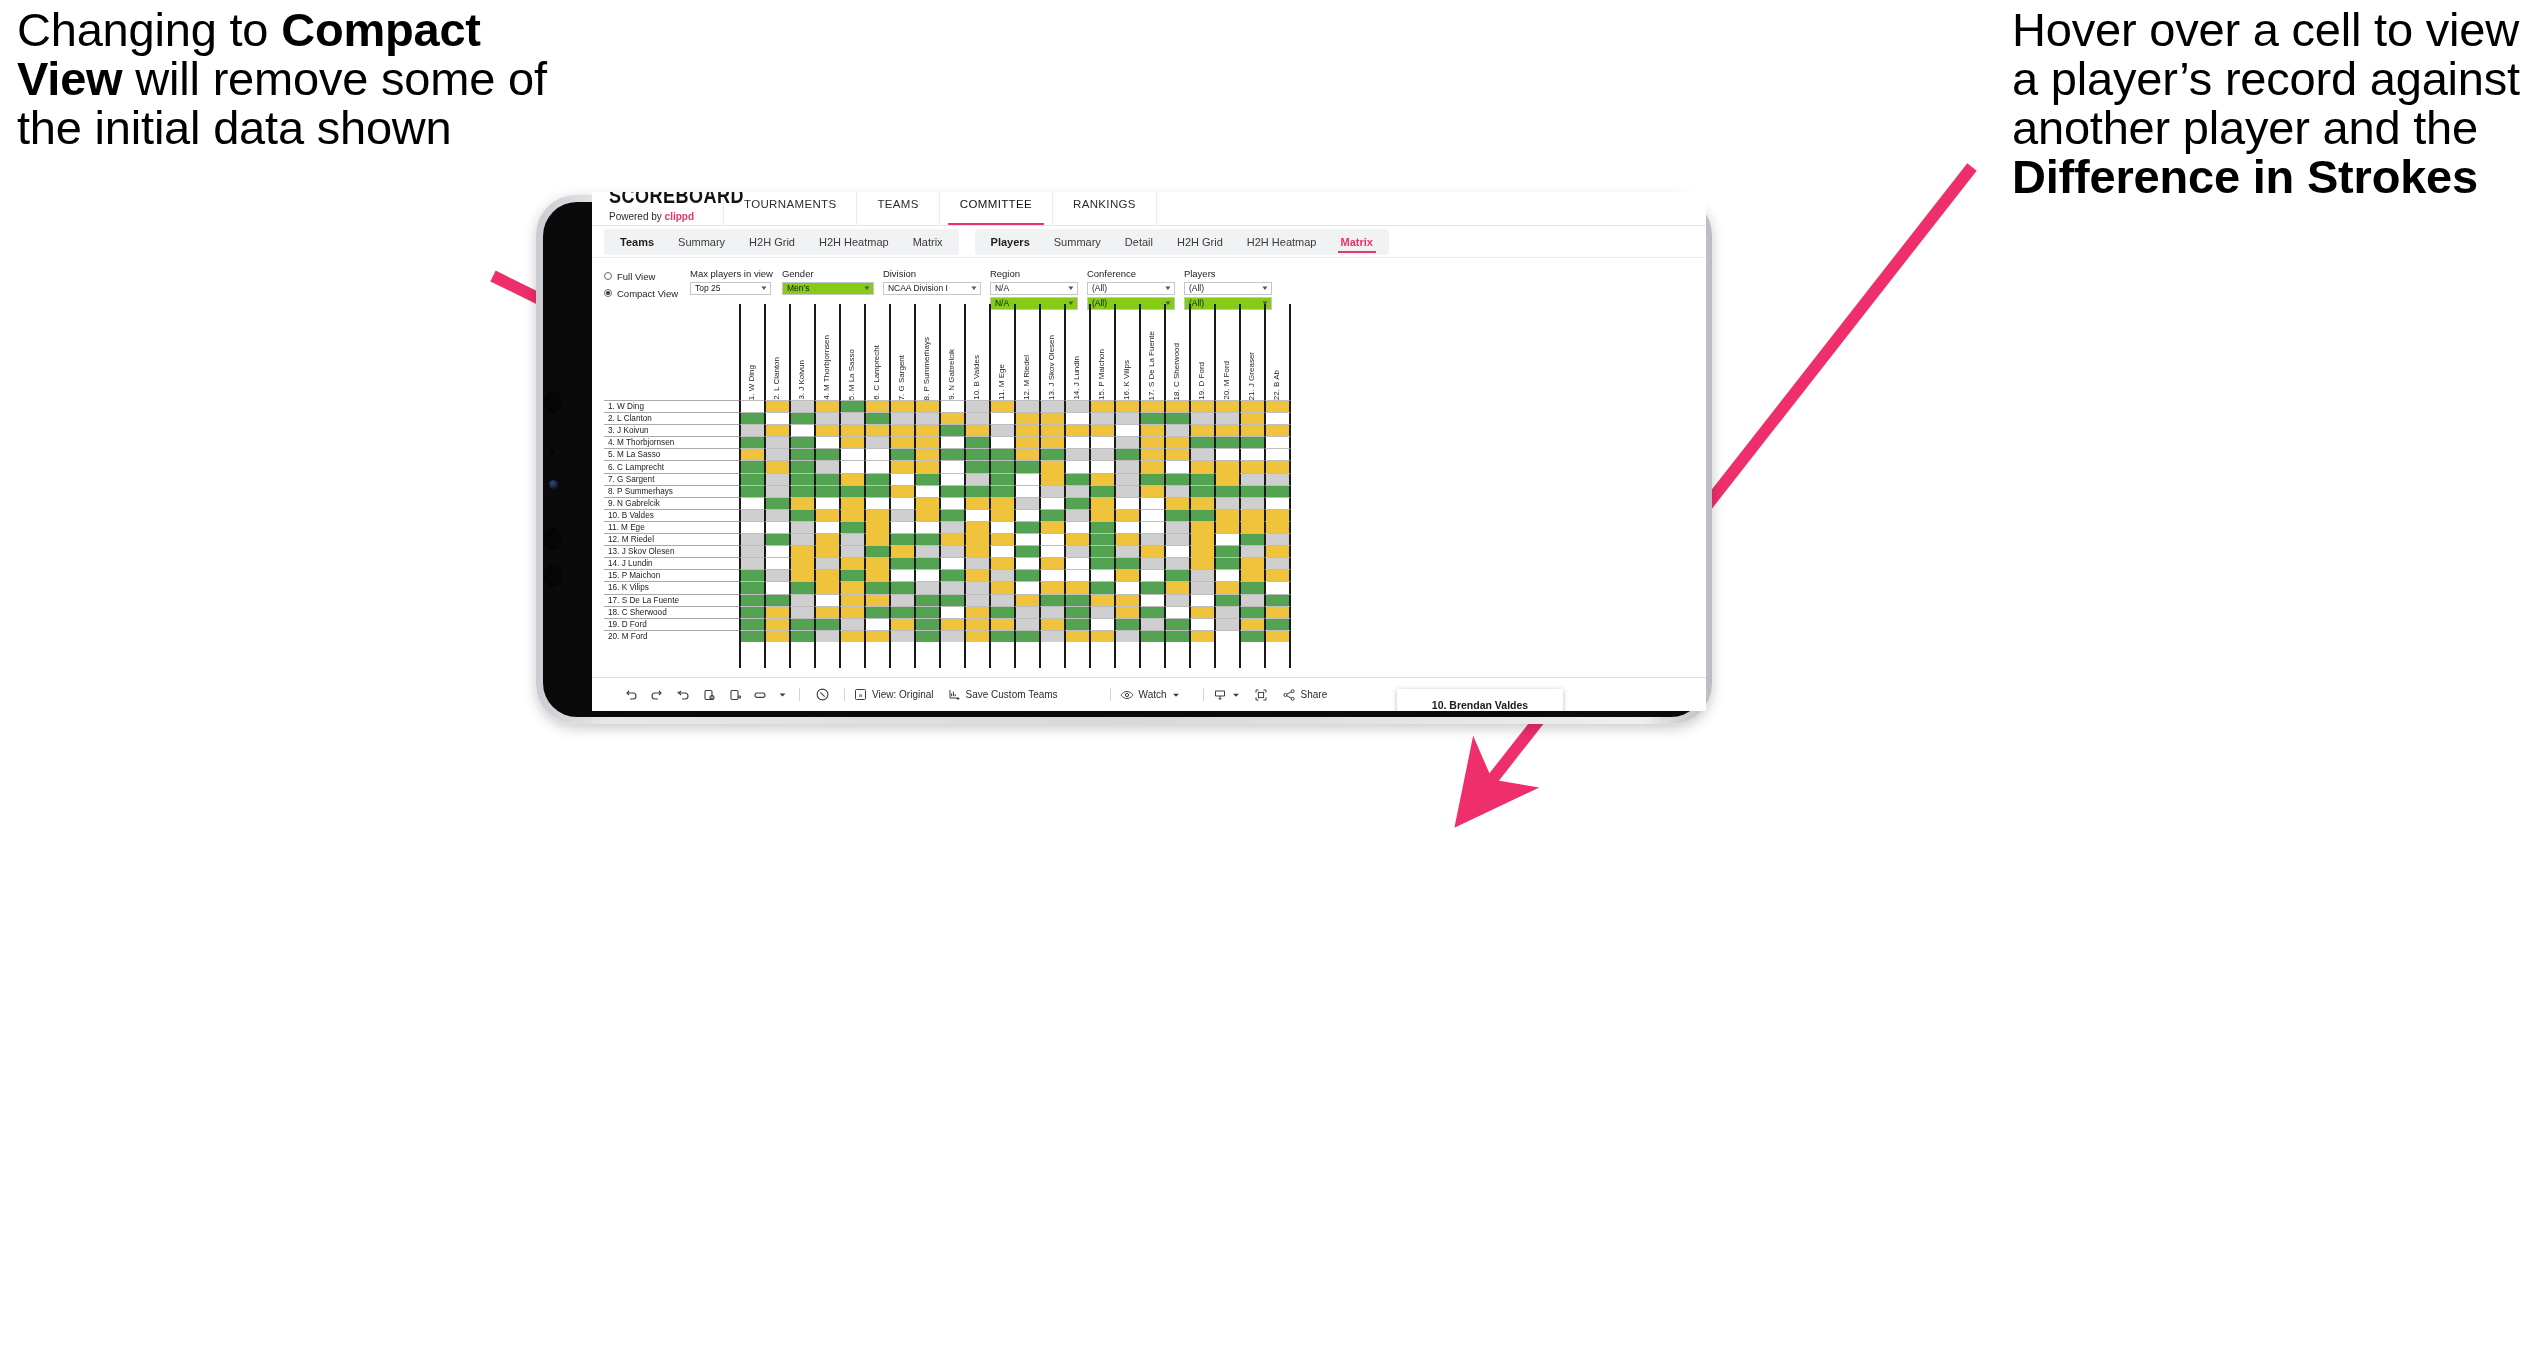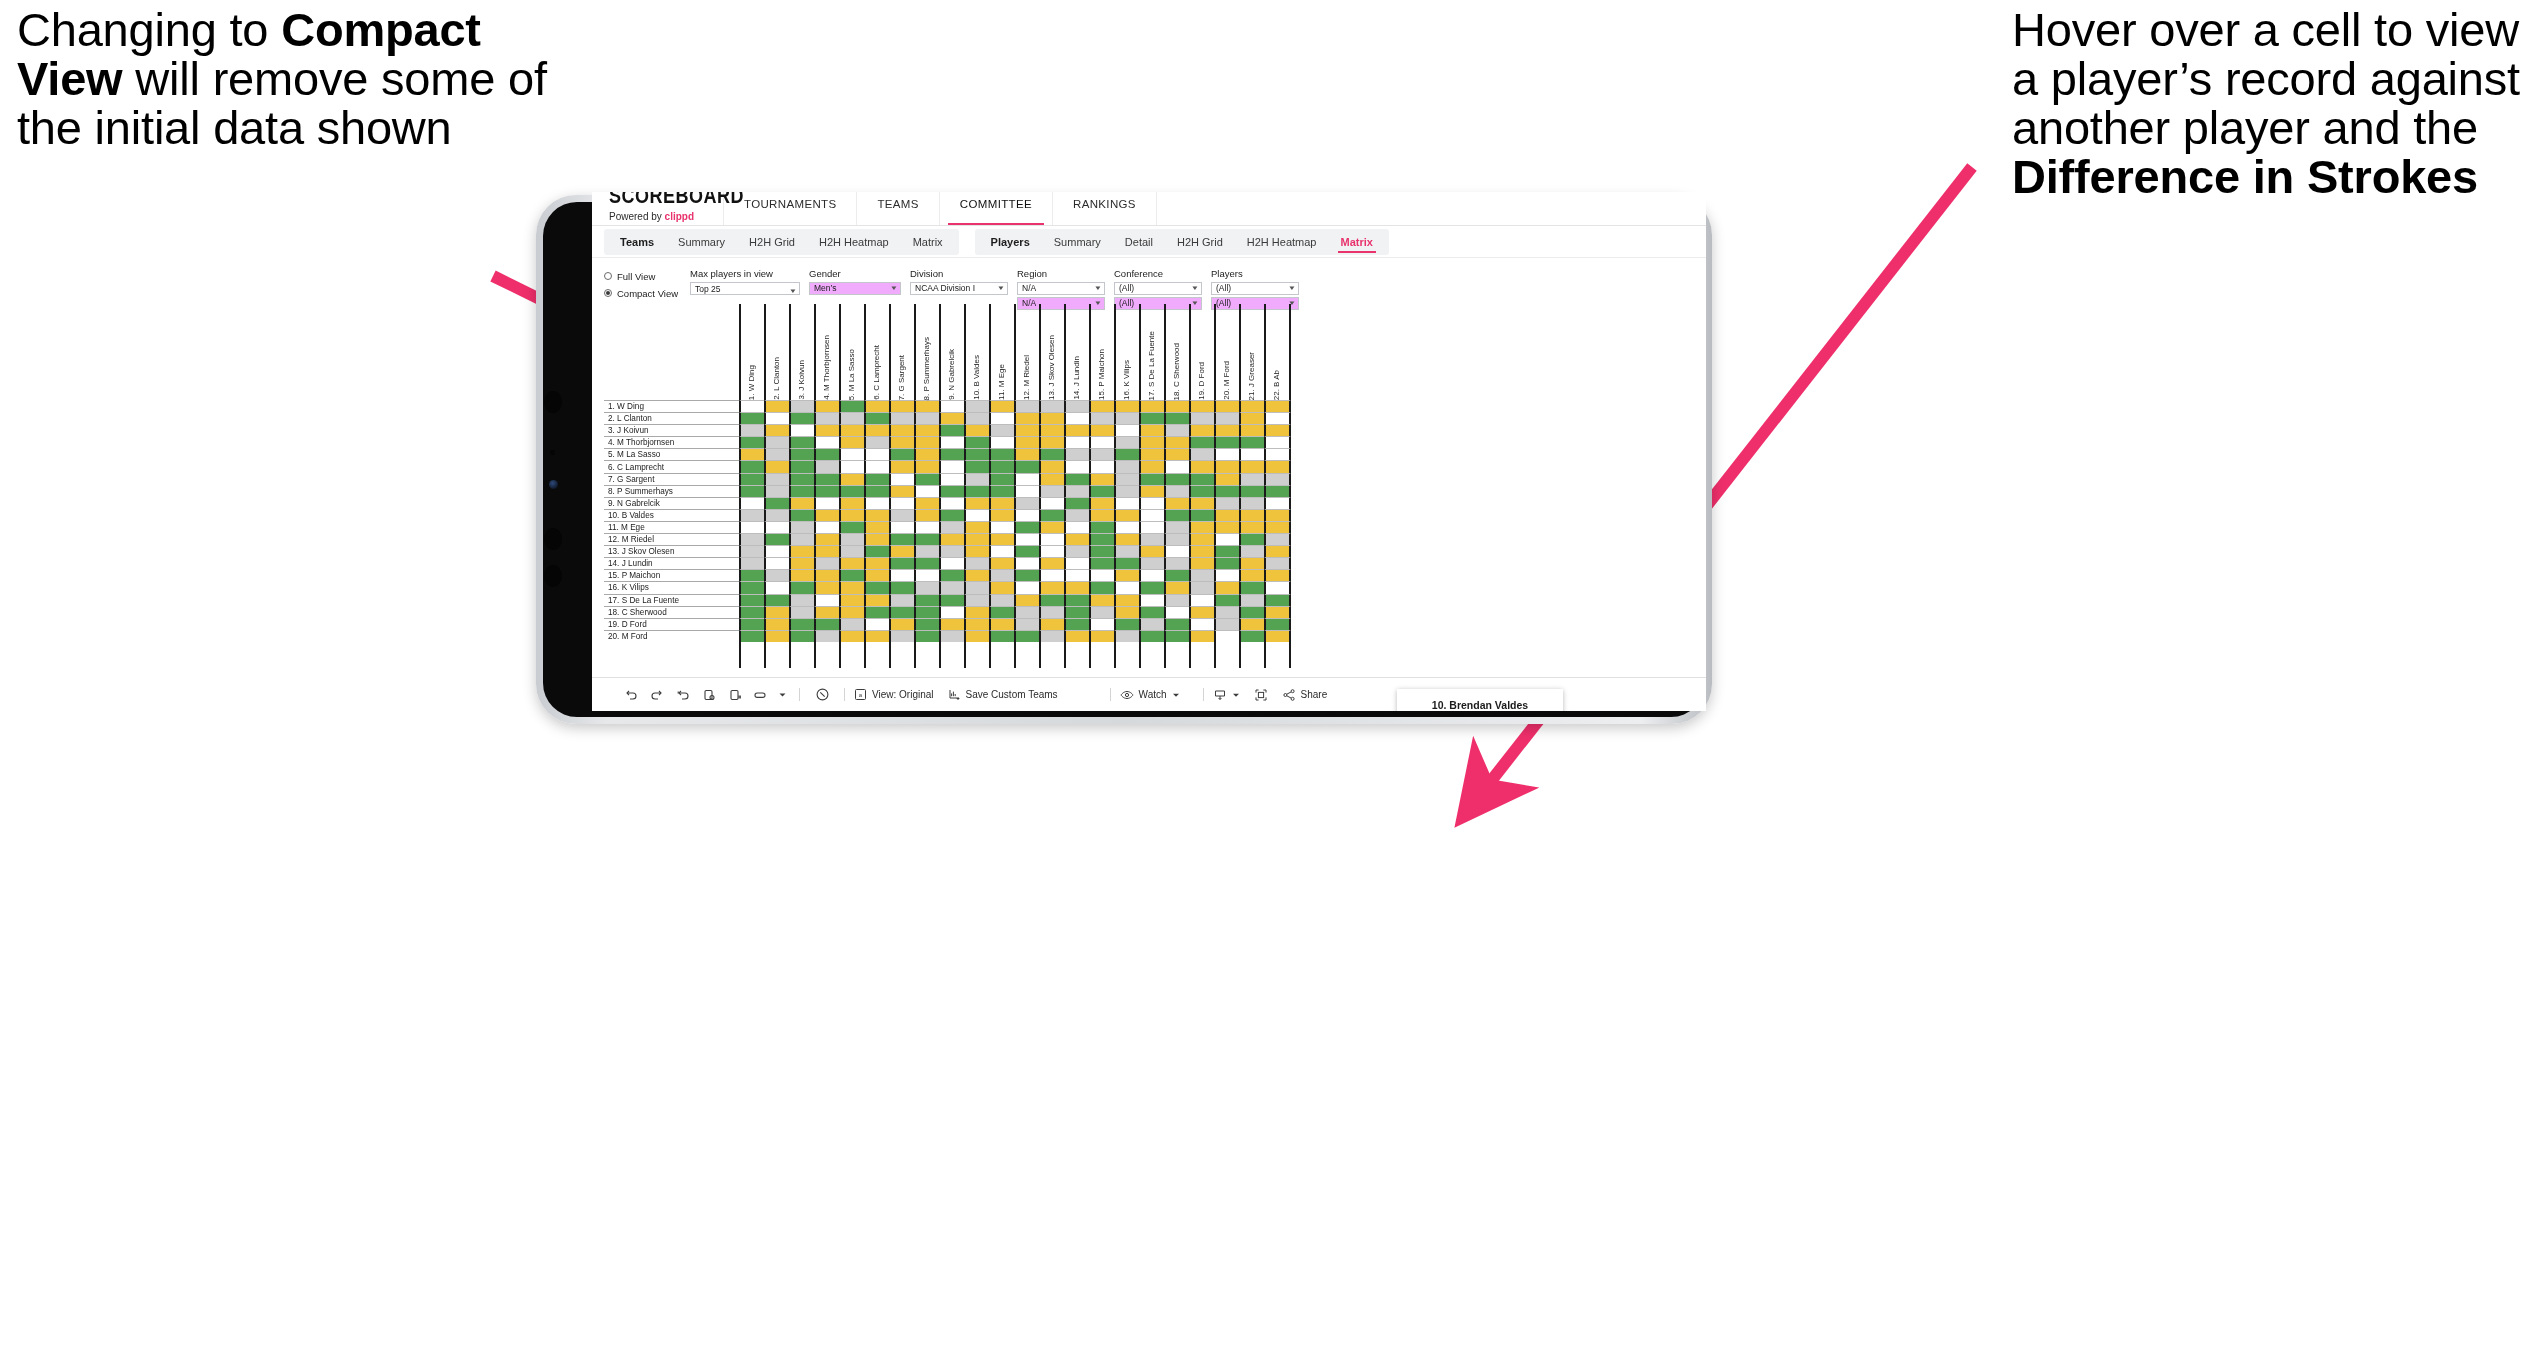--- a/index.html
+++ b/index.html
@@ -122,23 +122,23 @@
   .radio-dot.on::after { content:""; width:4px; height:4px; border-radius:50%; background:#3a3a3a; }
   .radio-label { font-size:9.5px; color:#222; white-space:nowrap; }
 
   .fgroup { margin-right:9px; }
   .fgroup .flabel { font-size:9.5px; color:#222; margin-bottom:2.5px; }
   .sel-box {
     height:13px; border:1px solid #c3c6ca; background:#fff;
     display:flex; align-items:center; justify-content:space-between;
     padding:0 3px 0 4px; font-size:8.5px; color:#1a1a1a; margin-bottom:2px;
   }
-  .sel-box.alt { background:#f0abfc; }
+  .sel-box.alt { background:#84cc16; }
   .caret { font-size:6px; color:#555; line-height:1; transform:scaleX(1.4); }
-  .w-max { width:110px;align-items:flex-end; }
+  .w-max { width:81px; }
   .w-gen { width:92px; }
   .w-div { width:98px; }
   .w-reg { width:88px; }
   .w-con { width:88px; }
   .w-ply { width:88px; }
 
   
   #matrix-wrap {
     position:absolute; left:12px; top:112px; width:1110px; height:372px;
     overflow:hidden;

